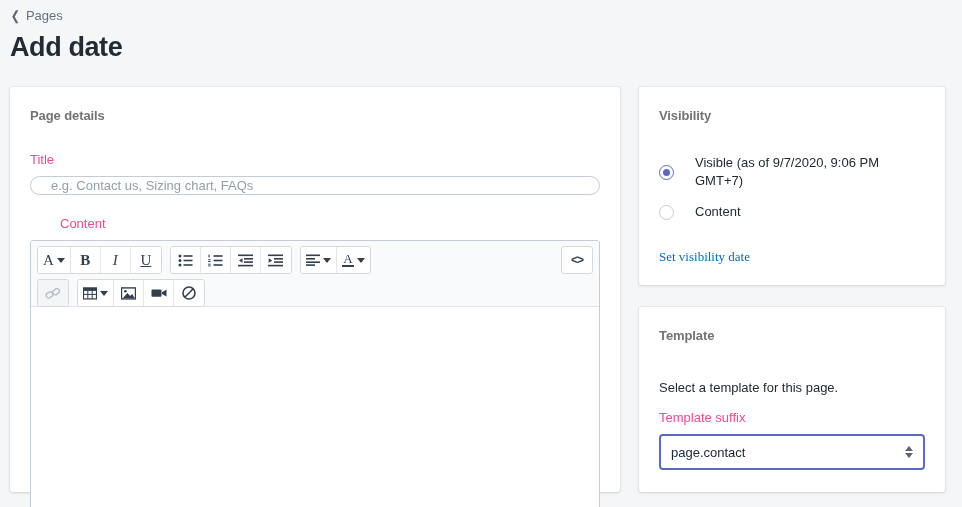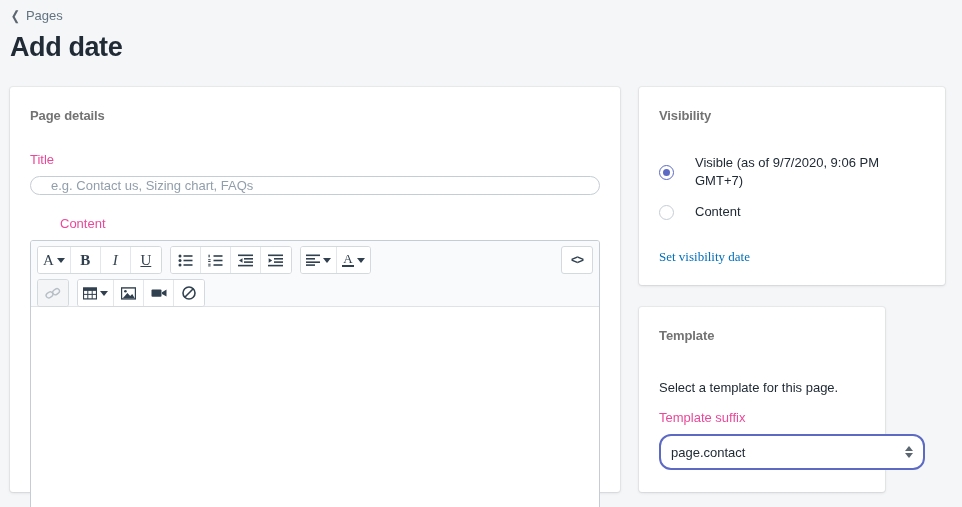--- a/index.html
+++ b/index.html
@@ -47,21 +47,21 @@
 
   
   .card {
     position: absolute;
     background: #ffffff;
     border-radius: 3px;
     box-shadow: 0 0 0 1px rgba(63,63,68,0.05), 0 1px 3px 0 rgba(63,63,68,0.15);
   }
   .card-main   { left: 10px;  top: 87px;  width: 610px; height: 405px; }
   .card-vis    { left: 639px; top: 87px;  width: 306px; height: 198px; padding-left: 36px; }
-  .card-tpl    { left: 639px; top: 307px; width: 246px; height: 185px; }
+  .card-tpl    { left: 639px; top: 307px; width: 306px; height: 185px; }
 
   .card-heading {
     font-size: 13px;
     font-weight: 700;
     color: #737373;
     letter-spacing: -0.1px;
   }
 
   .card-main .card-heading { position: absolute; left: 20px; top: 21px; }
   .card-vis  .card-heading { position: absolute; left: 20px; top: 21px; }
@@ -218,21 +218,21 @@
   }
 
   
   .tpl-desc { position: absolute; left: 20px; top: 65px; font-size: 13px; color: #212b36; margin-top: 8px; }
   .tpl-sublabel { position: absolute; left: 20px; top: 103px; }
   .select-wrap {
     position: absolute;
     left: 20px; top: 127px;
     width: 266px; height: 36px;
     border: 2px solid #5c6ac4;
-    border-radius: 12px;
+    border-radius: 4px;
     background: #fff;
     display: flex;
     align-items: center;
     padding: 0 10px;
     cursor: pointer;
   }
   .select-value { font-size: 13px; color: #212b36; flex: 1; }
   .select-arrows {
     display: flex; flex-direction: column; align-items: center; gap: 2px;
     color: #637381;

